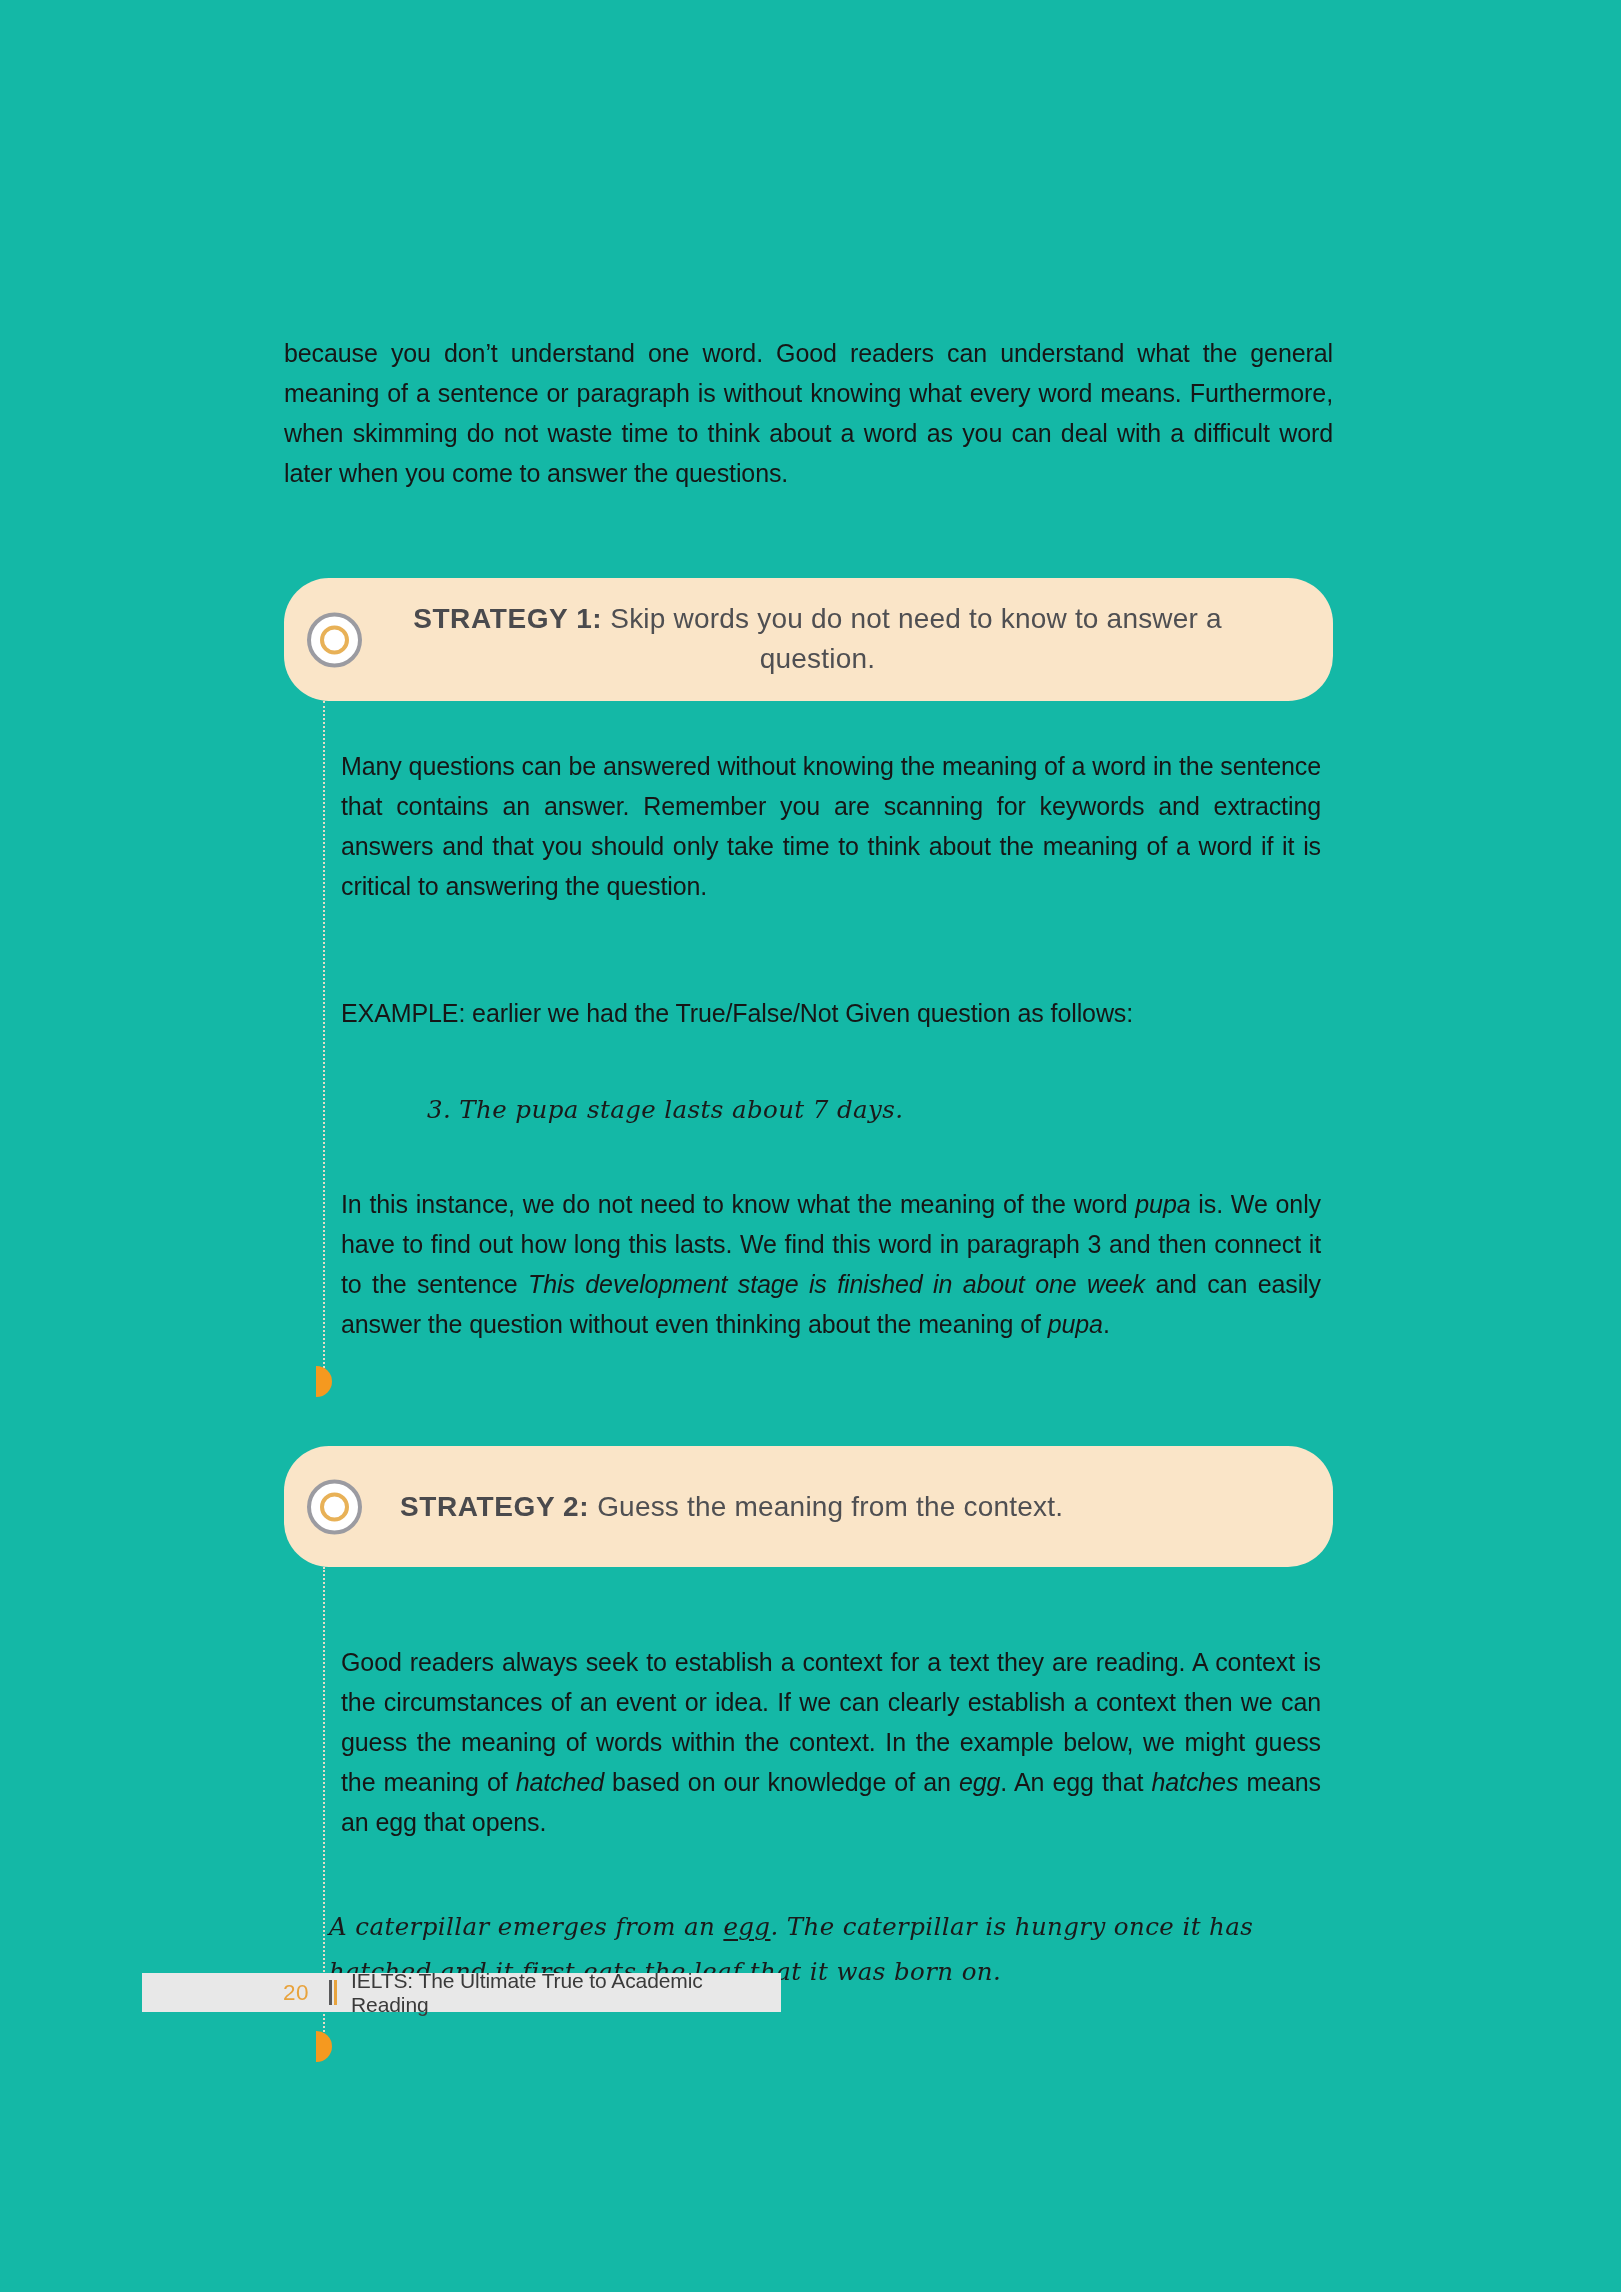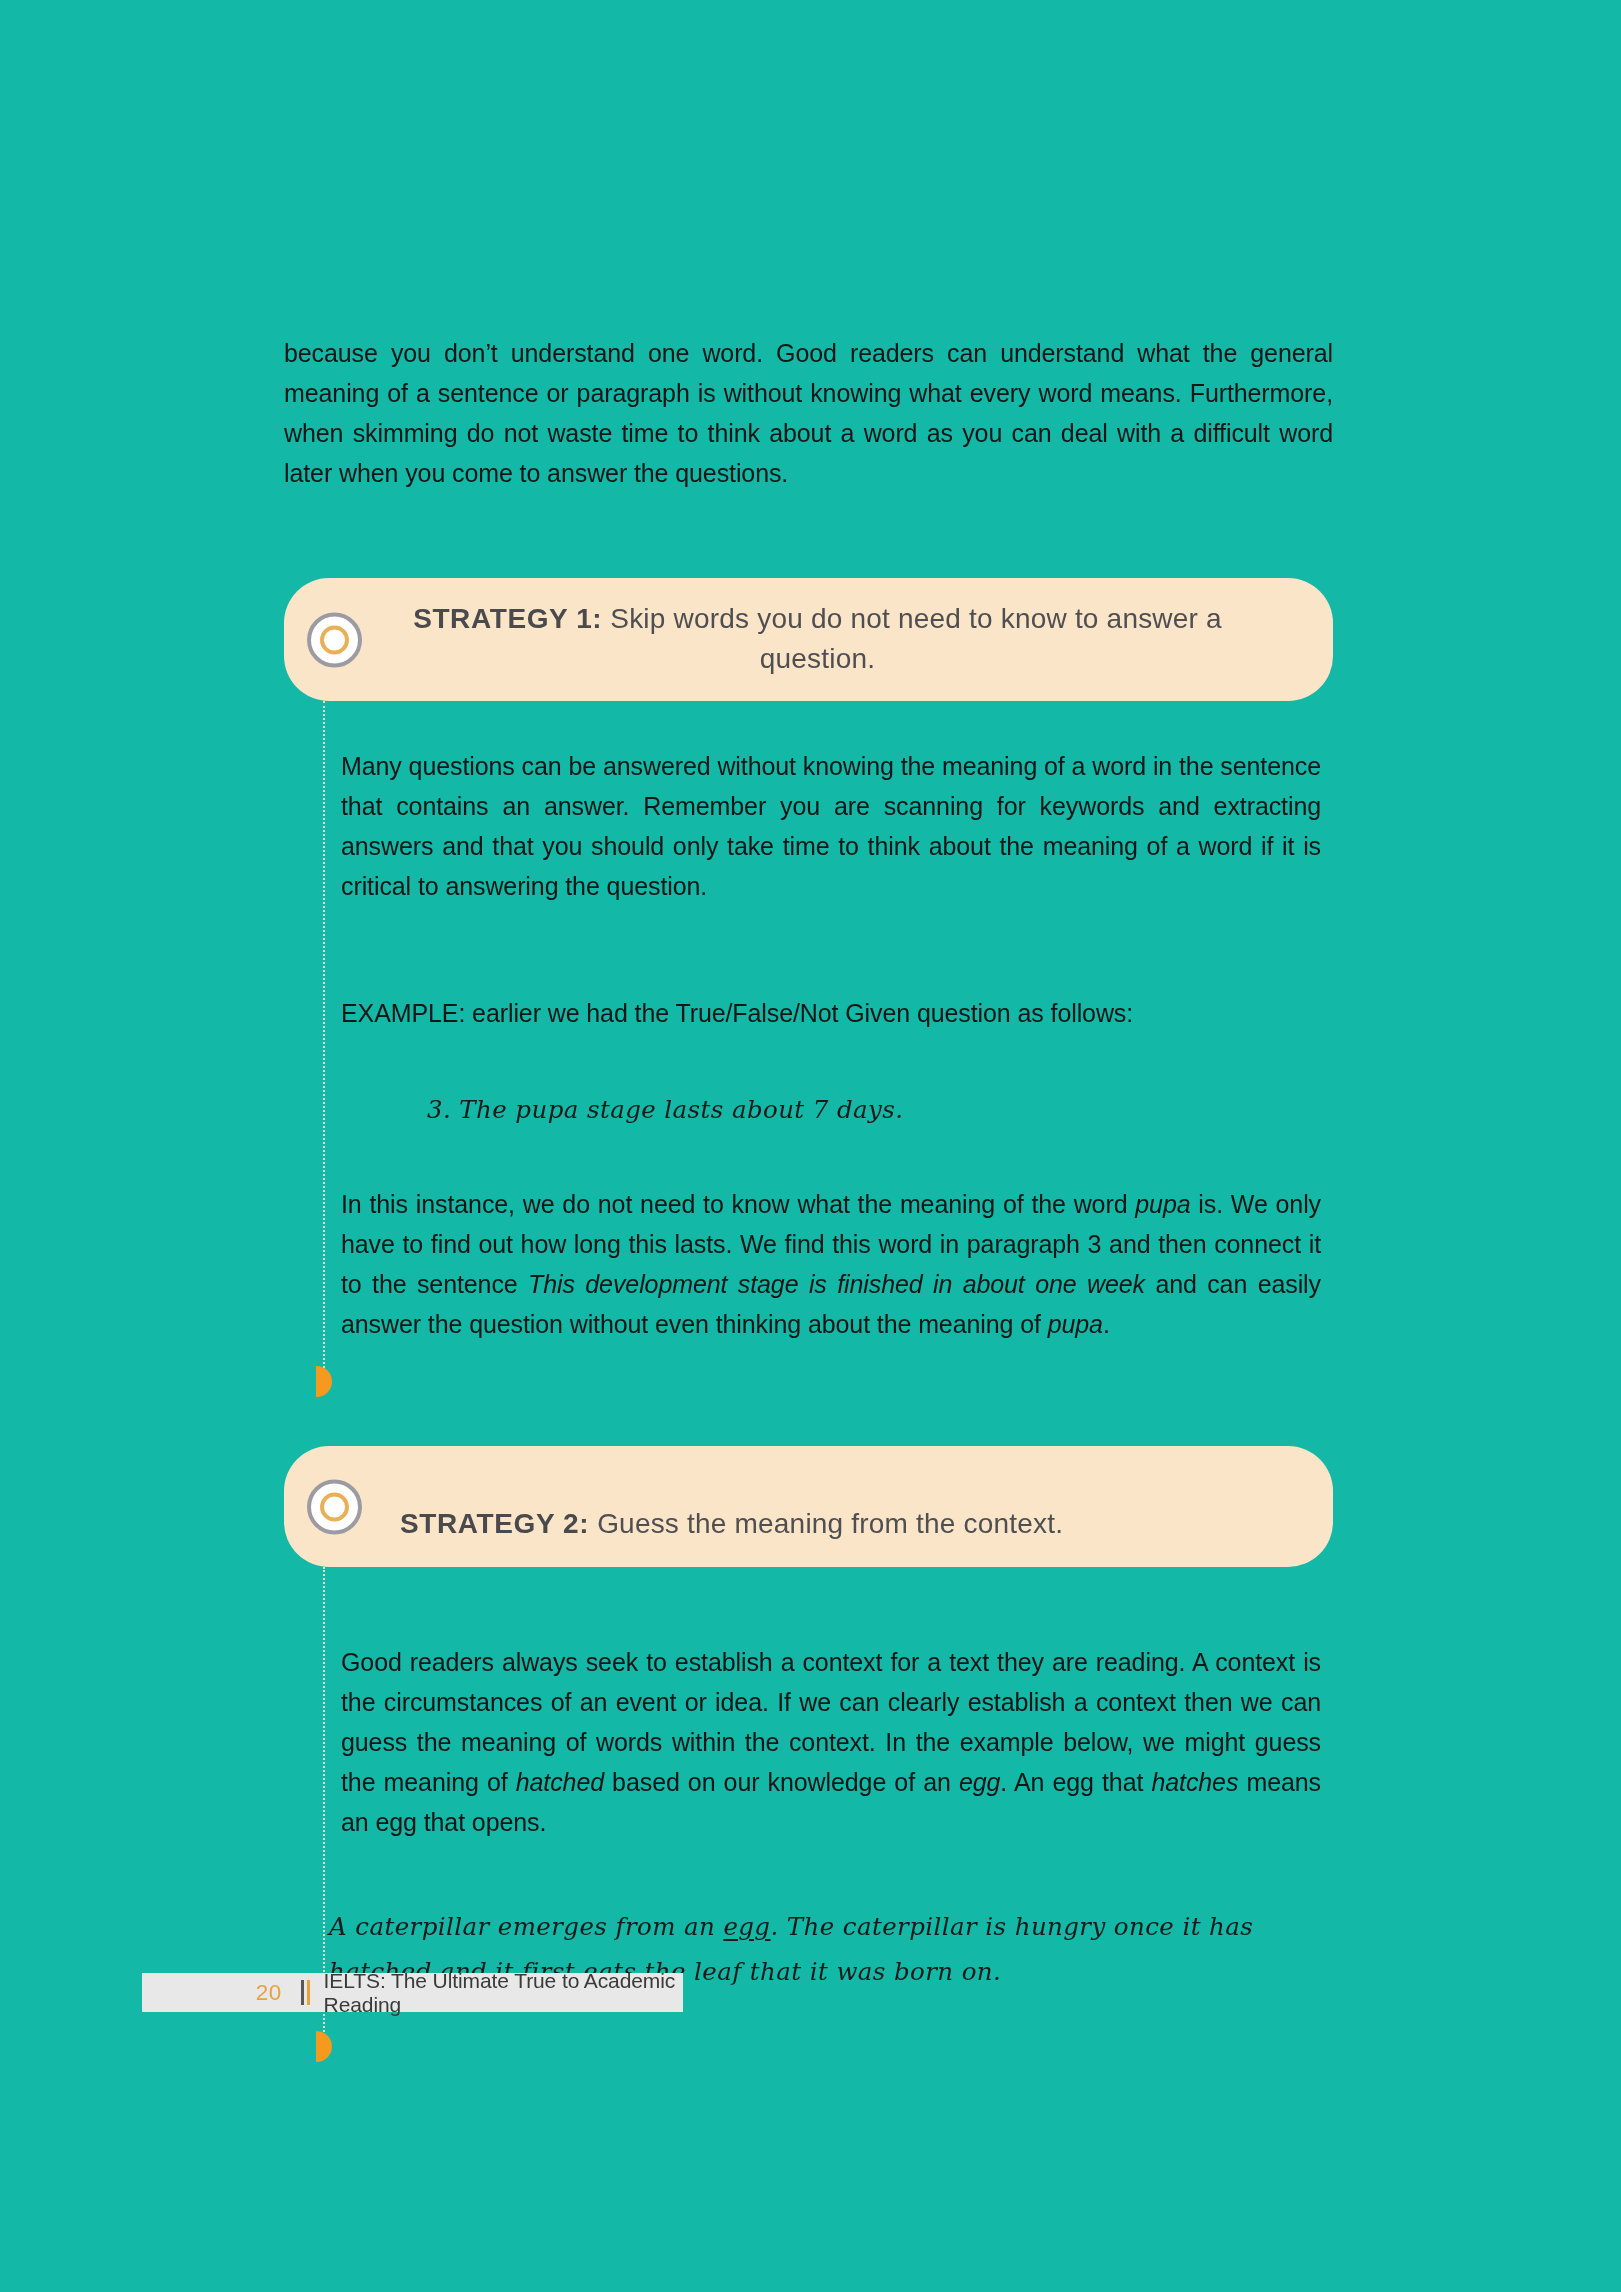--- a/index.html
+++ b/index.html
@@ -47,21 +47,20 @@
     min-height: 74px;
     display: flex;
     align-items: center;
   }
   .callout.two-line {
     padding: 20.6px 39px 22.5px 116px;
     margin-top: 22px;
   }
   .callout.one-line {
     padding: 23.5px 39px 23.5px 116px;
-    align-items: flex-end;
   }
 
   .callout-icon {
     position: absolute;
     left: 22.5px;
     top: 50%;
     transform: translateY(-50%);
     width: 55px;
     height: 55px;
     border-radius: 50%;
@@ -144,21 +143,21 @@
   .script u {
     text-decoration: underline;
     text-underline-offset: 3.9px;
   }
 
   
   .footer {
     position: absolute;
     left: 142px;
     top: 1973px;
-    width: 541px;
+    width: 639px;
     height: 39px;
     background: #E8E8E8;
     display: flex;
     align-items: center;
   }
   .footer .page-number {
     width: 169px;
     text-align: right;
     font-size: 22.5px;
     color: #E8A33D;

